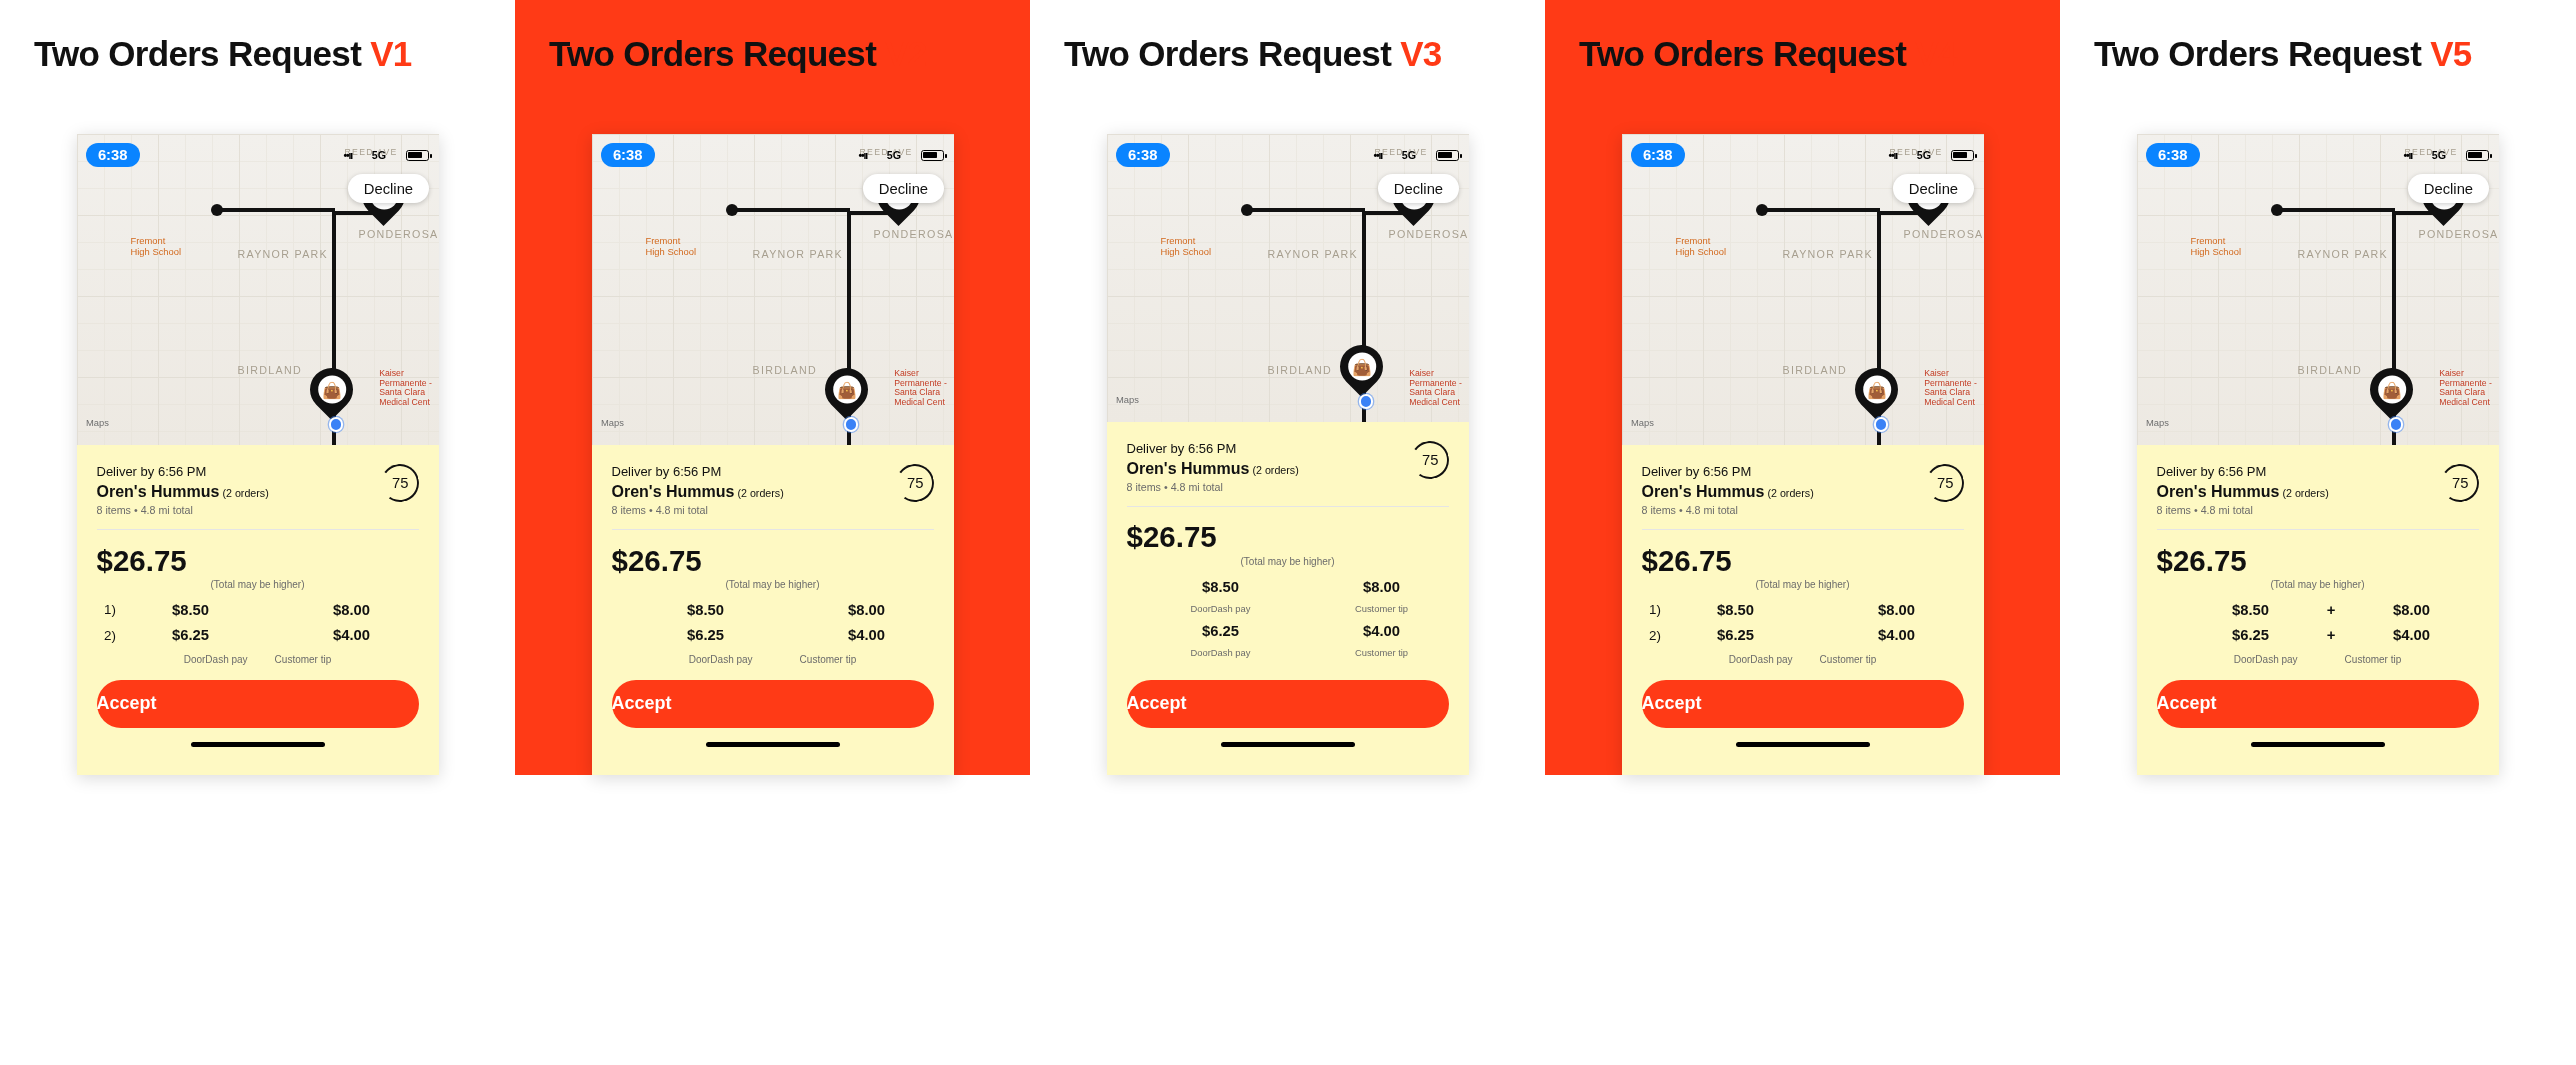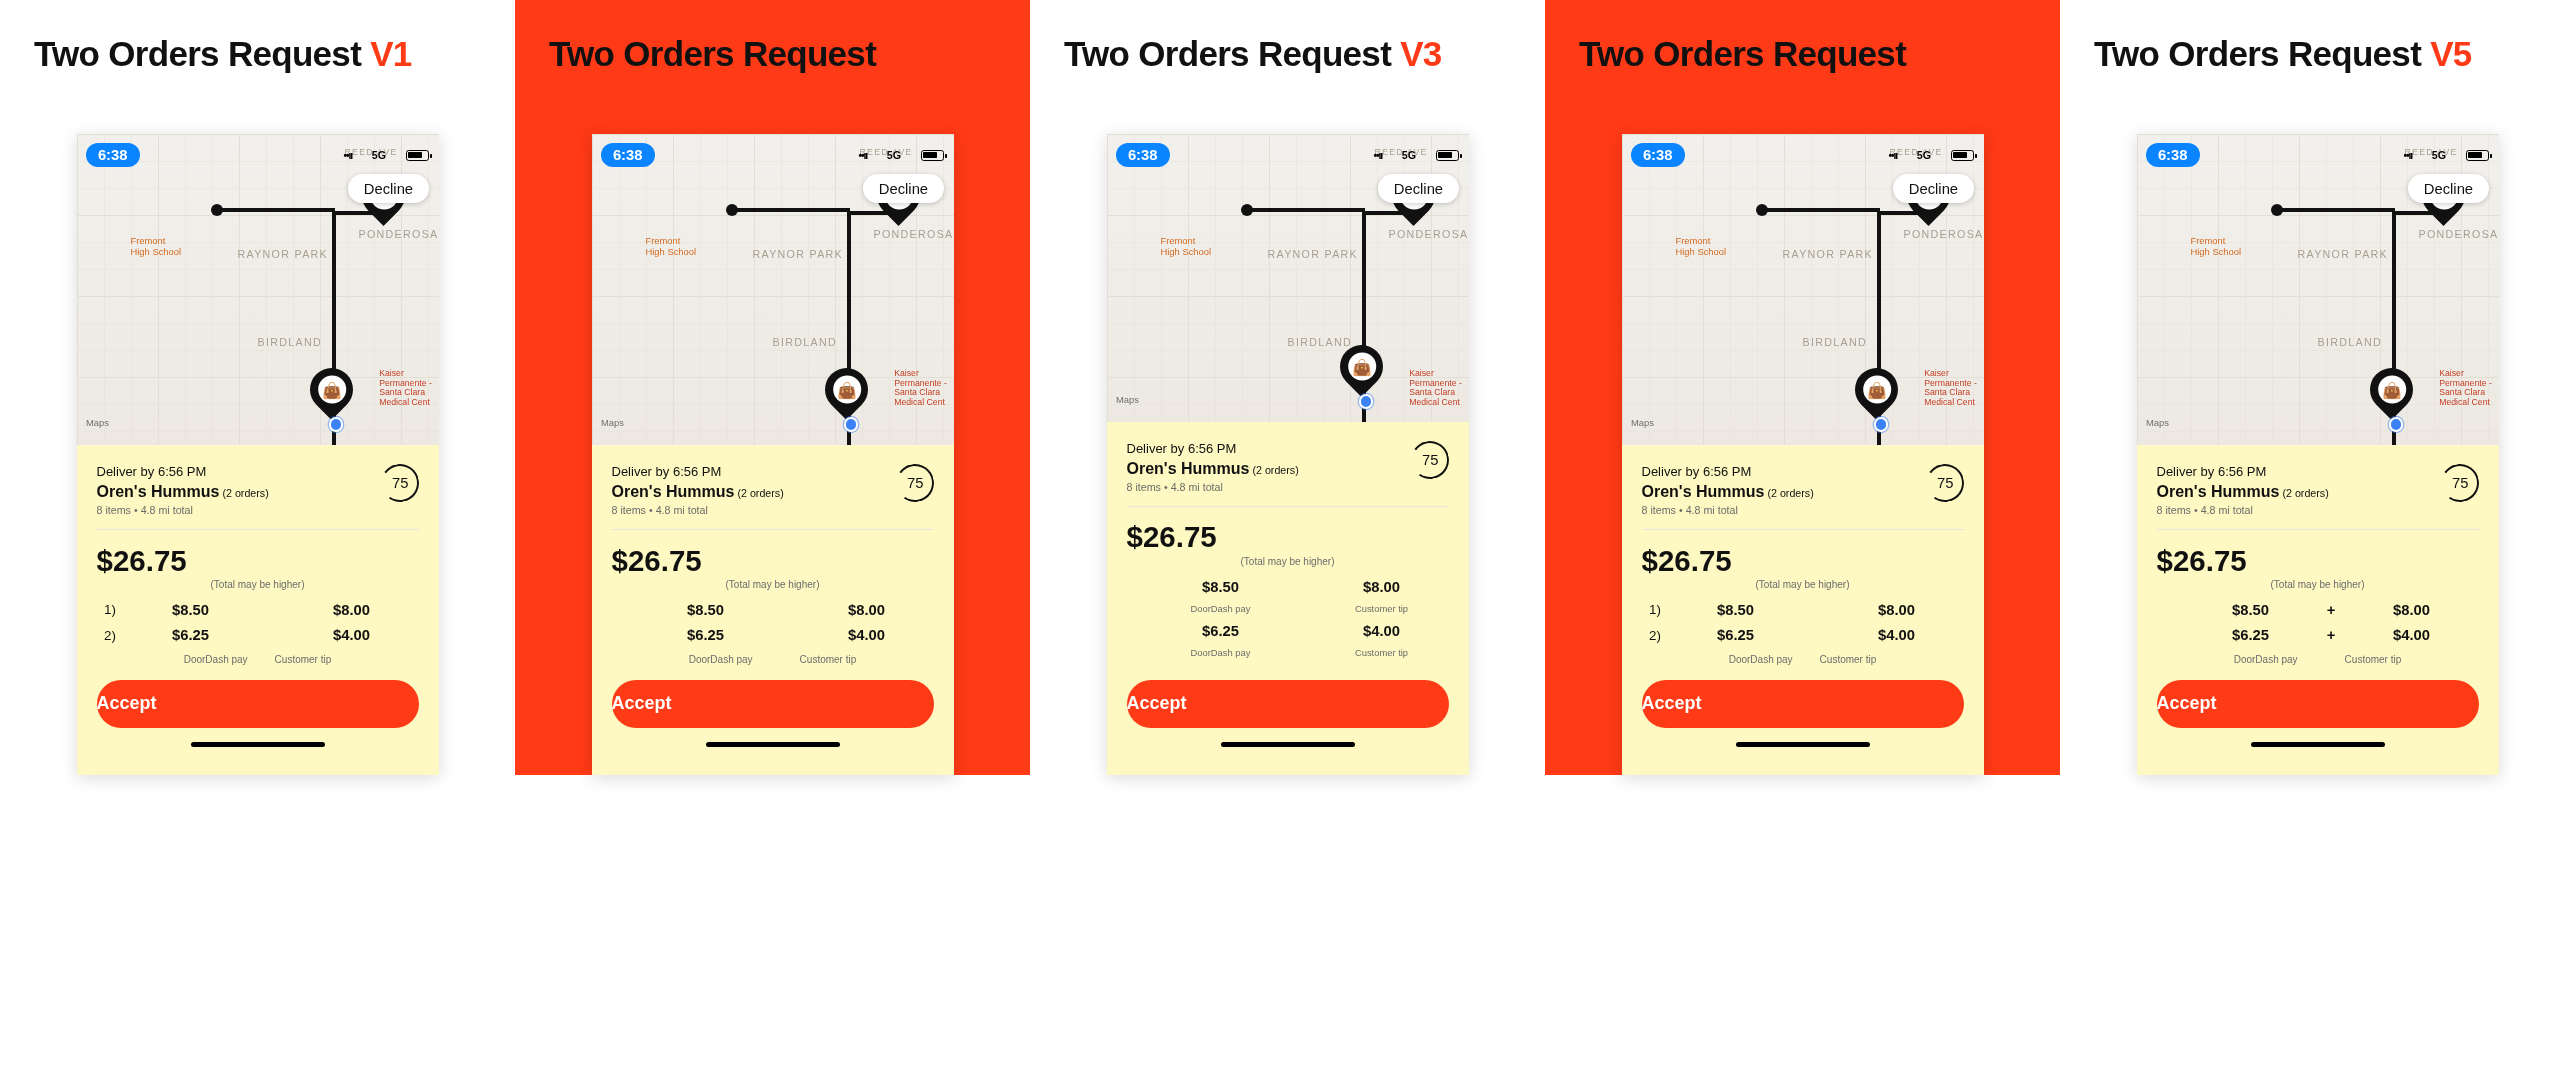--- a/index.html
+++ b/index.html
@@ -66,21 +66,21 @@
   .map-label {
     position: absolute;
     font-size: 10.7px;
     color: #a79f8f;
     letter-spacing: 1.3px;
     font-weight: 500;
     z-index: 2;
     text-shadow: 0 0 2.7px #f2f0ec;
   }
   .ml-raynor   { top: 114px; left: 161px; }
-  .ml-birdland { top: 202px; left: 161px; margin-left: 20px; }
+  .ml-birdland { top: 230px; left: 161px; }
   .ml-ponderosa{ top: 94px; left: 282px; }
   .ml-nyvale   { top: 6.7px;  left: 20px; color:#8f8b7f; }
   .ml-reed     { top: 13.4px;  left: 268px; font-size:8.7px; }
   .ml-fremont  { top: 101px; left: 54px;  color:#d2691e; font-size:9.4px; letter-spacing:0; }
   .ml-kaiser   { top: 235px; right: 6.7px; color:#c23b22; font-size:8.7px; letter-spacing:0; text-align:left; line-height:1.1;}
   .ml-maps     { bottom: 17px; left: 9.4px; font-size:9.4px; letter-spacing:0; color:#6d6d6d;text-align:center; }
 
   .status-bar {
     position: absolute; top: 9.4px; left: 9.4px; right: 9.4px;
     display: flex; justify-content: space-between; align-items: center;

